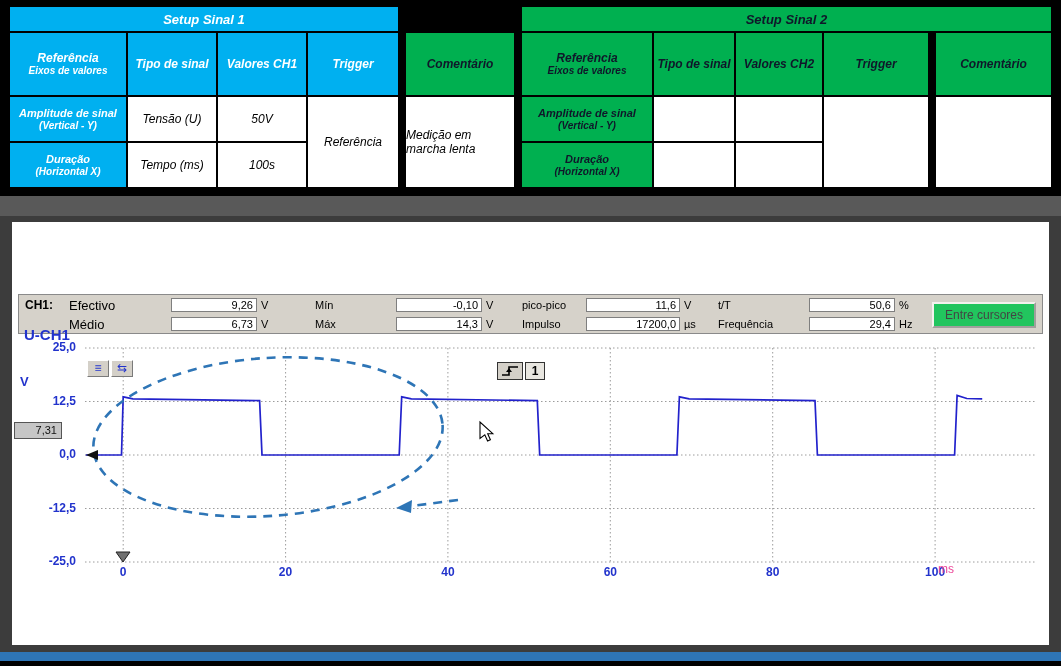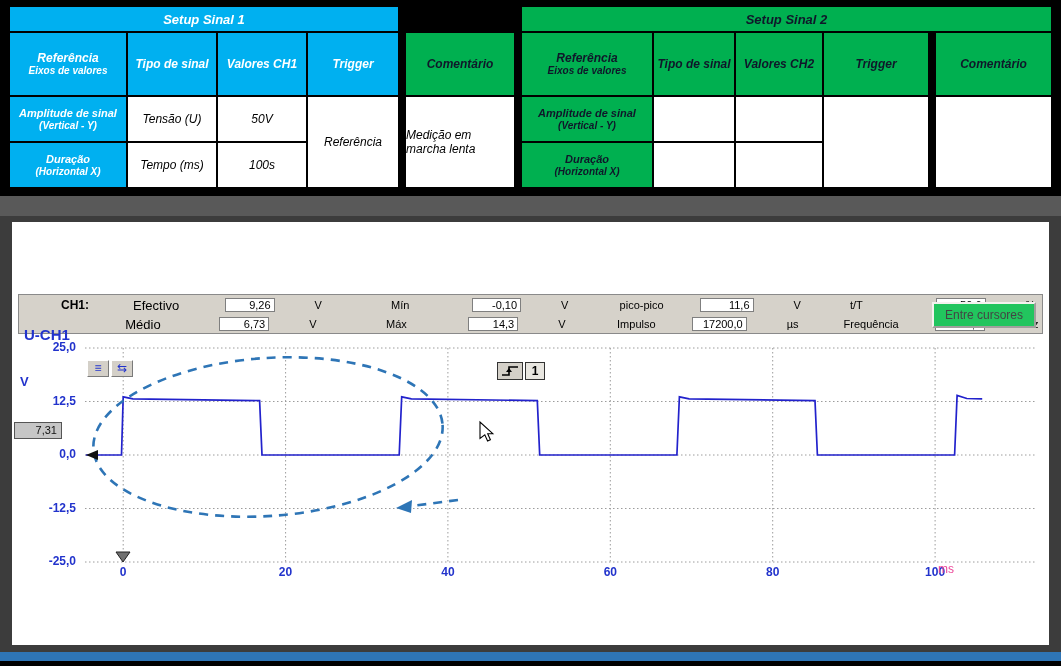--- a/index.html
+++ b/index.html
@@ -24,21 +24,21 @@
   
   .gray-band{position:absolute;left:0;top:196px;width:1061px;height:20px;background:#595959;}
   .backdrop{position:absolute;left:0;top:216px;width:1061px;height:436px;background:#3c3c3c;}
   .blue-strip{position:absolute;left:0;top:652px;width:1061px;height:9px;background:#2e75b6;}
 
   
   .scope-panel{position:absolute;left:12px;top:222px;width:1037px;height:423px;background:#fff;}
 
   .meas-bar{position:absolute;left:6px;top:72px;width:1025px;height:40px;background:#d6d2ca;border:1px solid #8a8a8a;box-sizing:border-box;}
   .m-row{display:flex;align-items:center;height:18px;margin-top:1px;}
-  .m-row span{display:block;box-sizing:border-box;white-space:nowrap;margin-left:36px;}
+  .m-row span{display:block;box-sizing:border-box;white-space:nowrap;}
   .mw-ch{width:42px;padding-left:6px;font-weight:bold;font-size:12px;}
   .mw-l1{width:110px;padding-left:8px;font-size:13px;}
   .mw-l2{width:105px;padding-left:24px;font-size:11px;}
   .mw-l3{width:70px;padding-left:6px;font-size:11px;}
   .mw-l4{width:95px;padding-left:4px;font-size:11px;}
   .m-box{width:86px;height:14px;border:1px solid #7f7f7f;background:#fff;font-size:11px;
          text-align:right;padding-right:3px;line-height:13px;}
   .m-box3{width:94px;}
   .m-u{width:34px;padding-left:4px;font-size:11px;}
   .cursors-btn{position:absolute;right:6px;top:7px;width:104px;height:26px;background:#22c55e;

